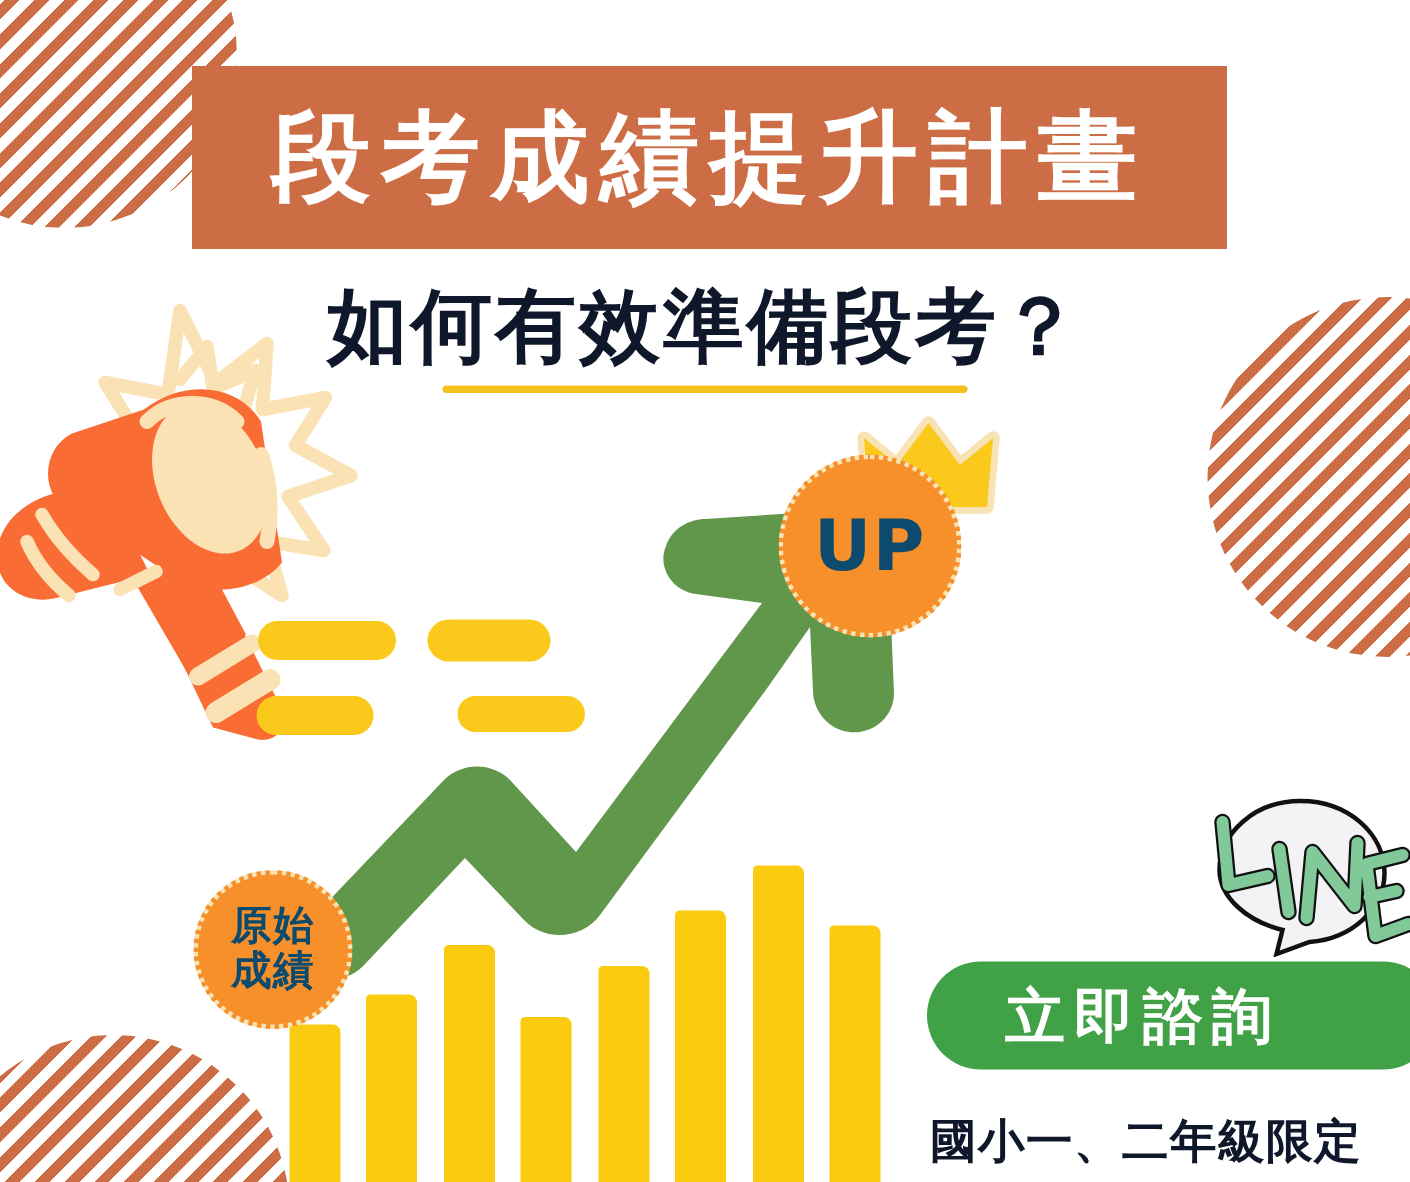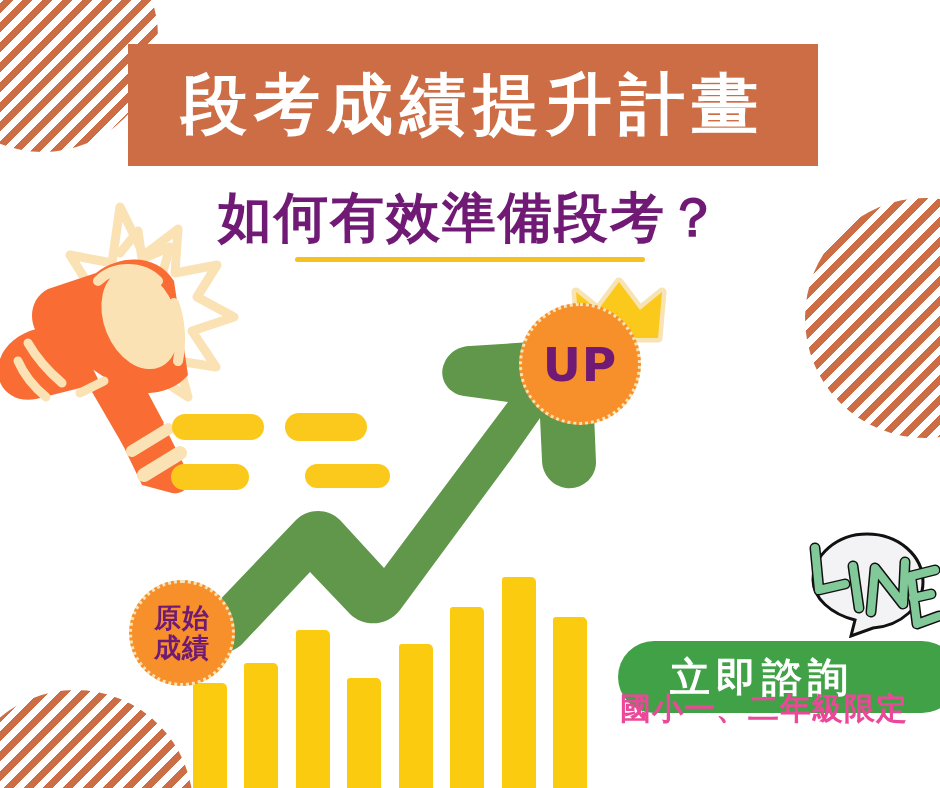--- a/index.html
+++ b/index.html
@@ -56,21 +56,21 @@
 
   
   #subtitle-wrap {
     position: absolute;
     left: 0;
     top: 190px;
     width: 940px;
     text-align: center;
   }
   #subtitle-text {
-    color: #701a75;
+    color: #0f172a;
     font-size: 54px;
     font-weight: bold;
     letter-spacing: 2px;
     line-height: 1.05;
     font-family: "DejaVu Sans", "Liberation Sans", sans-serif;
   }
   #subtitle-rule {
     margin: 10px auto 0 auto;
     width: 350px;
     height: 5px;
@@ -107,21 +107,21 @@
 
   
   .badge {
     position: absolute;
     border-radius: 50%;
     background: #f7902a;
     display: flex;
     align-items: center;
     justify-content: center;
     text-align: center;
-    color: #701a75;
+    color: #0c4a6e;
     font-weight: bold;
     box-sizing: border-box;
     border: 3px dotted #f7e3b4;
     font-family: "DejaVu Sans", "Liberation Sans", sans-serif;
   }
   #badge-up {
     left: 519px; top: 303px; width: 122px; height: 122px;
     font-size: 47px; letter-spacing: 1px;
   }
   #badge-orig {
@@ -151,23 +151,23 @@
     color: #ffffff;
     font-size: 40px;
     font-weight: bold;
     letter-spacing: 6px;
     white-space: nowrap;
     font-family: Liberation Sans, sans-serif;
   }
   #cta-note {
     position: absolute;
     left: 620px;
-    top: 688px;
+    top: 740px;
     width: 320px;
-    color: #ec4899;
+    color: #0f172a;
     font-size: 31px;
     font-weight: bold;
     letter-spacing: 1px;
     white-space: nowrap;
     font-family: "DejaVu Sans", "Liberation Sans", sans-serif;
   }
 </style>
 </head>
 <body>
 

